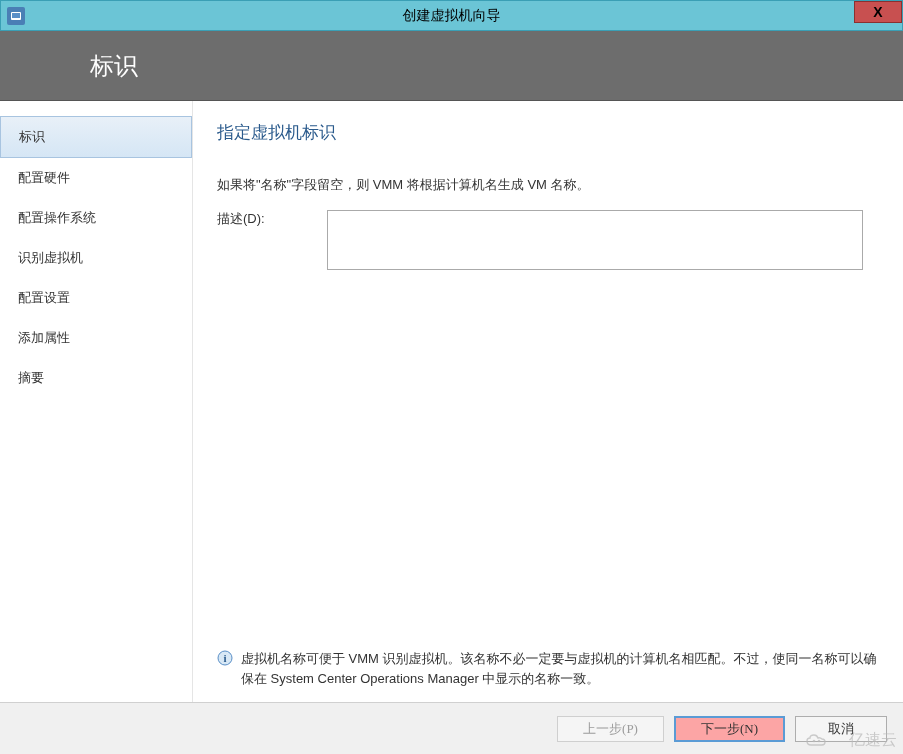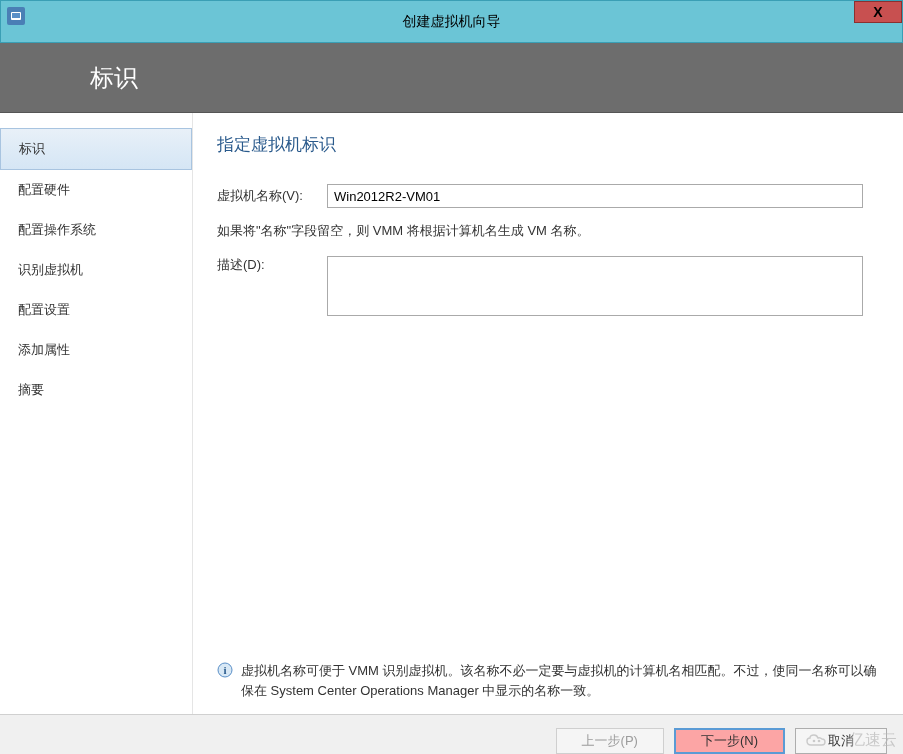--- a/index.html
+++ b/index.html
@@ -10,21 +10,21 @@
     body {
       font-family: "Microsoft YaHei", "Segoe UI", Tahoma, sans-serif;
       font-size: 13px;
       background: #fff;
       width: 903px;
       height: 754px;
       overflow: hidden;
       position: relative;
     }
     .titlebar {
-      height: 43px;
+      height: 31px;
       background: #6bc5d6;
       display: flex;
       align-items: center;
       justify-content: center;
       position: relative;
       border: 1px solid #3a9fb5;
     }
     .titlebar-icon {
       position: absolute;
       left: 6px;
@@ -175,21 +175,21 @@
       gap: 10px;
     }
     .footer-btn {
       min-width: 92px;
       height: 26px;
       padding: 0 25px;
       background: #f5f5f5;
       border: 1px solid #adadad;
       cursor: pointer;
       font-size: 13px;
-      font-family: Liberation Sans, sans-serif;
+      font-family: Liberation Serif, serif;
       color: #333;
     }
     .footer-btn.default {
       border: 2px solid #5a9bd5;
       background: #fca5a5;
     }
     .footer-btn:disabled {
       color: #9c9c9c;
       cursor: default;
       background: #f5f5f5;
@@ -253,24 +253,20 @@
       <span>添加属性</span>
     </div>
     <div class="sidebar-item">
       <span>摘要</span>
     </div>
   </div>
 
   <div class="main">
     <div class="section-title">指定虚拟机标识</div>
 
-    <div class="form-row">
-      <label class="form-label">虚拟机名称(V):</label>
-      <input type="text" class="text-input" value="Win2012R2-VM01" style="">
-    </div>
 
     <div class="help-text">如果将"名称"字段留空，则 VMM 将根据计算机名生成 VM 名称。</div>
 
     <div class="form-row top-align">
       <label class="form-label">描述(D):</label>
       <textarea class="textarea-input" style=""></textarea>
     </div>
 
     <div class="info-box">
       <span class="info-icon">

